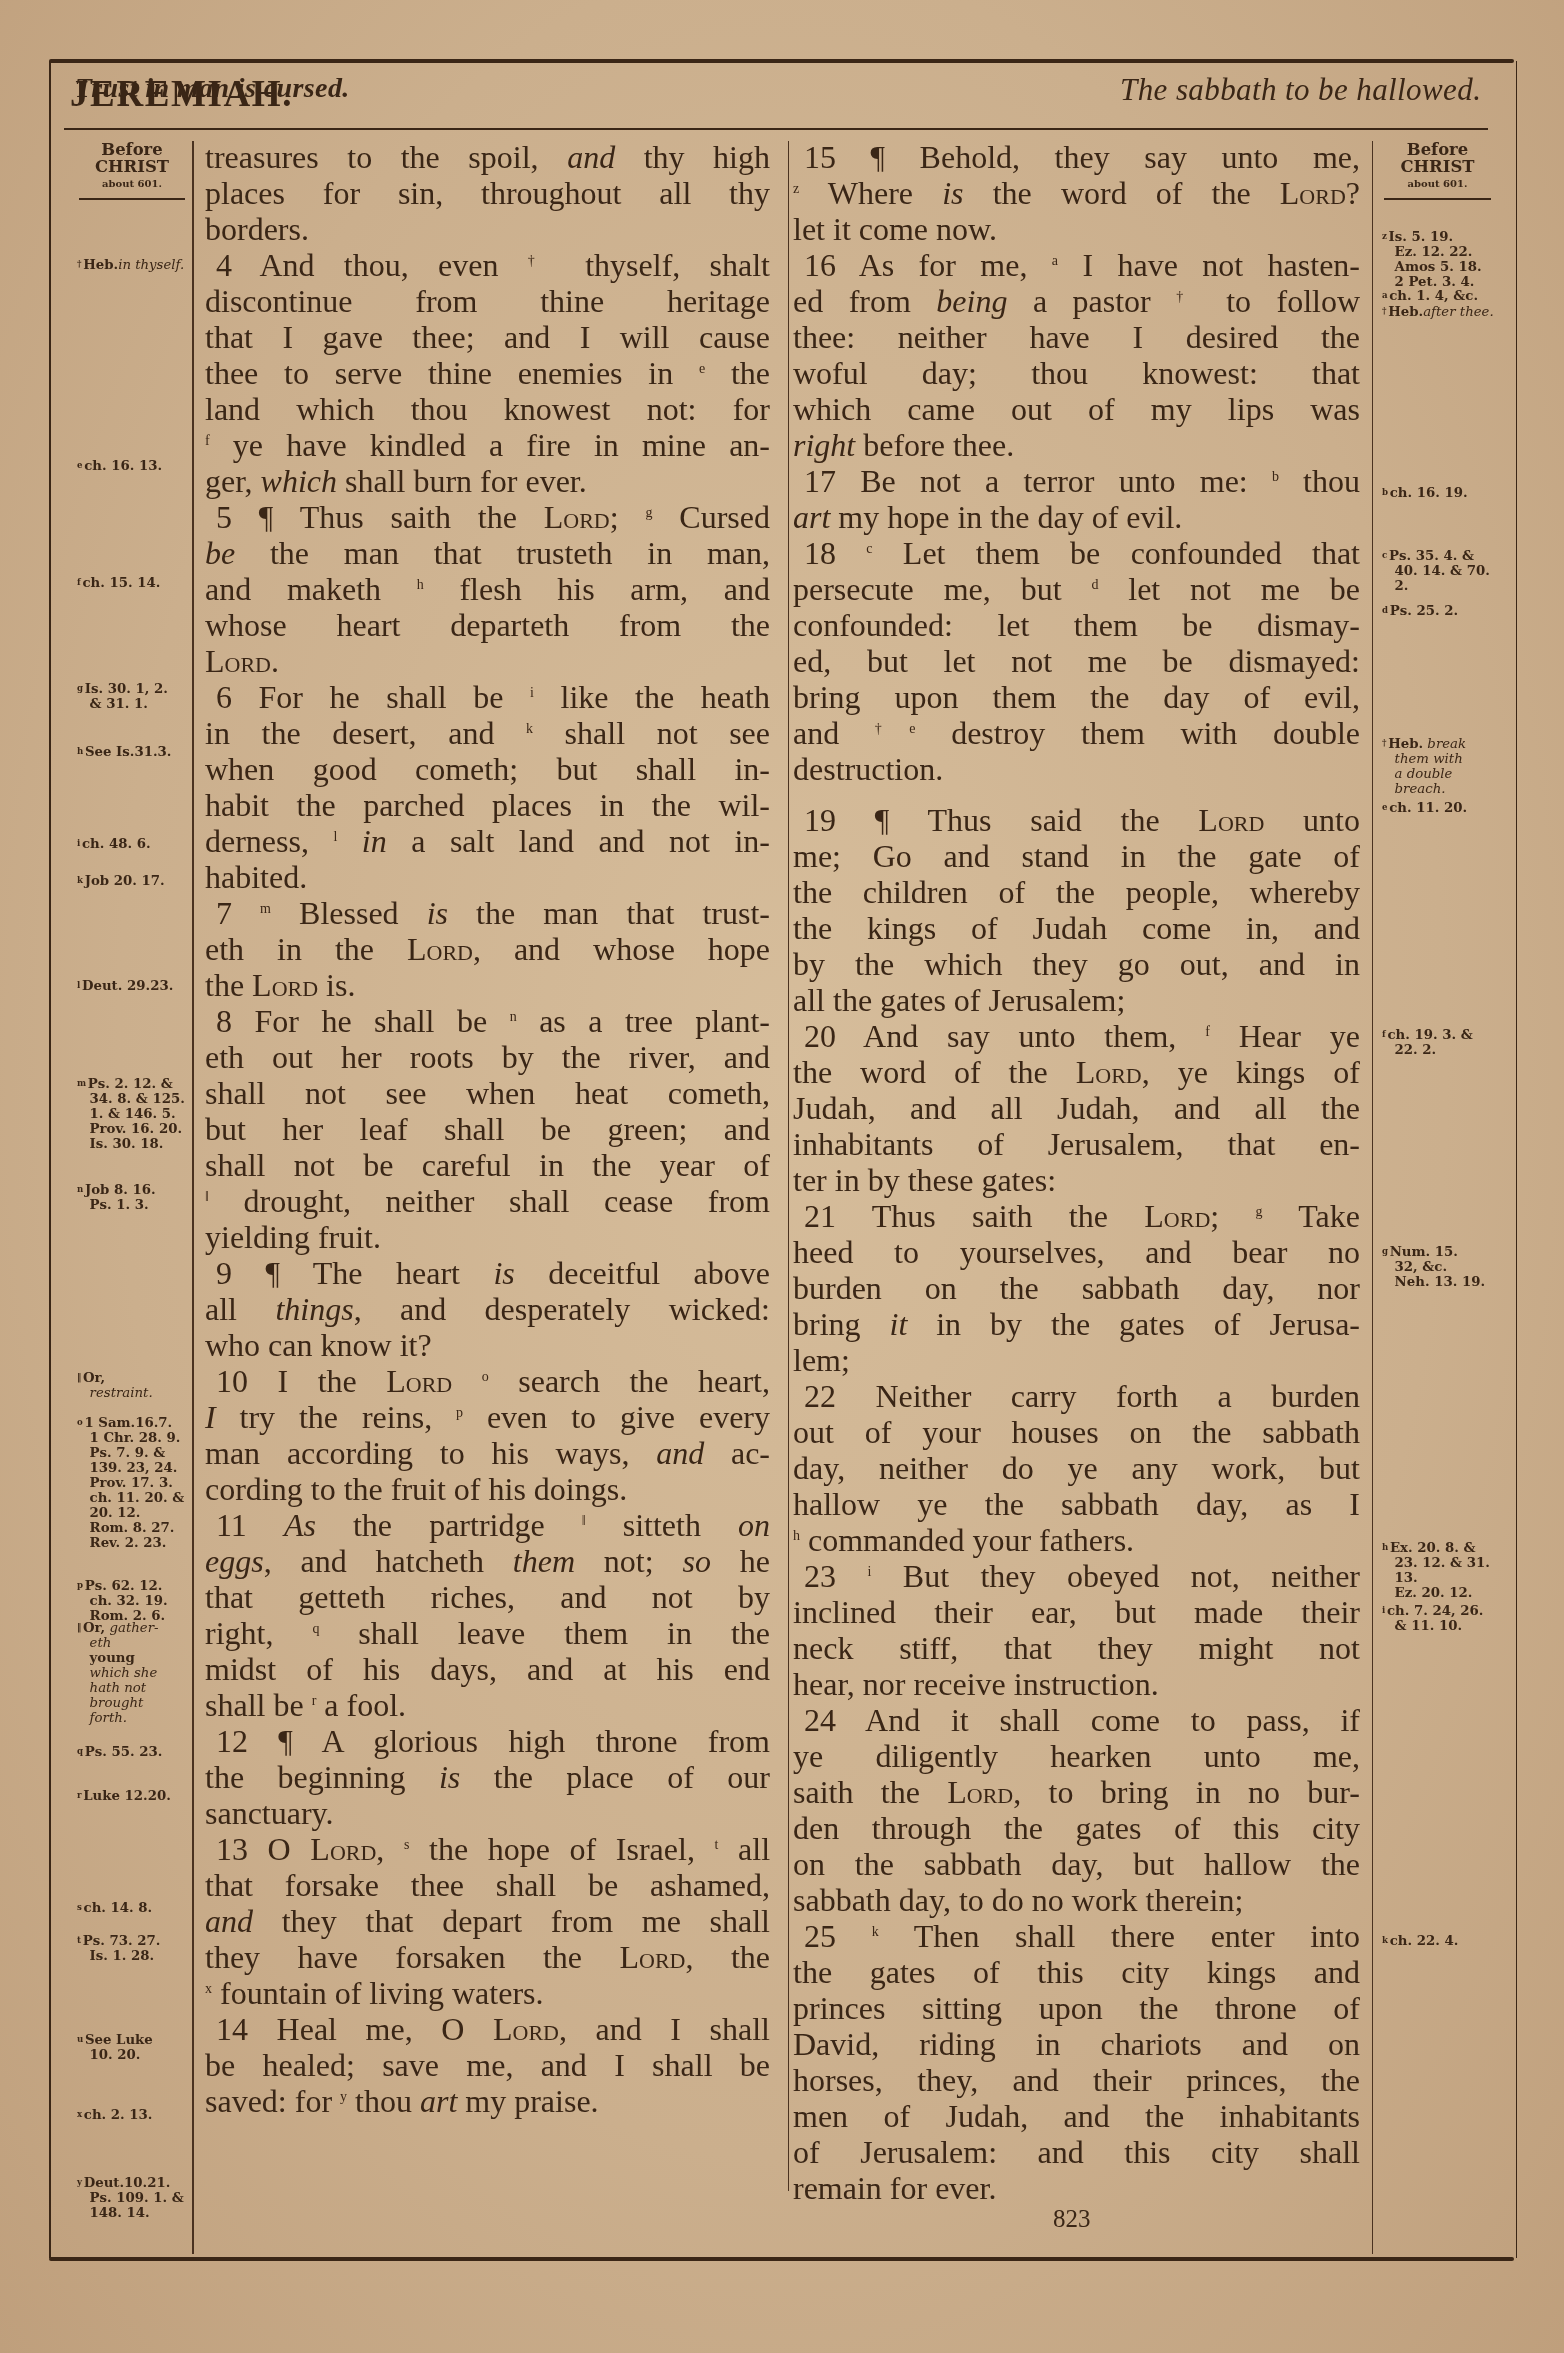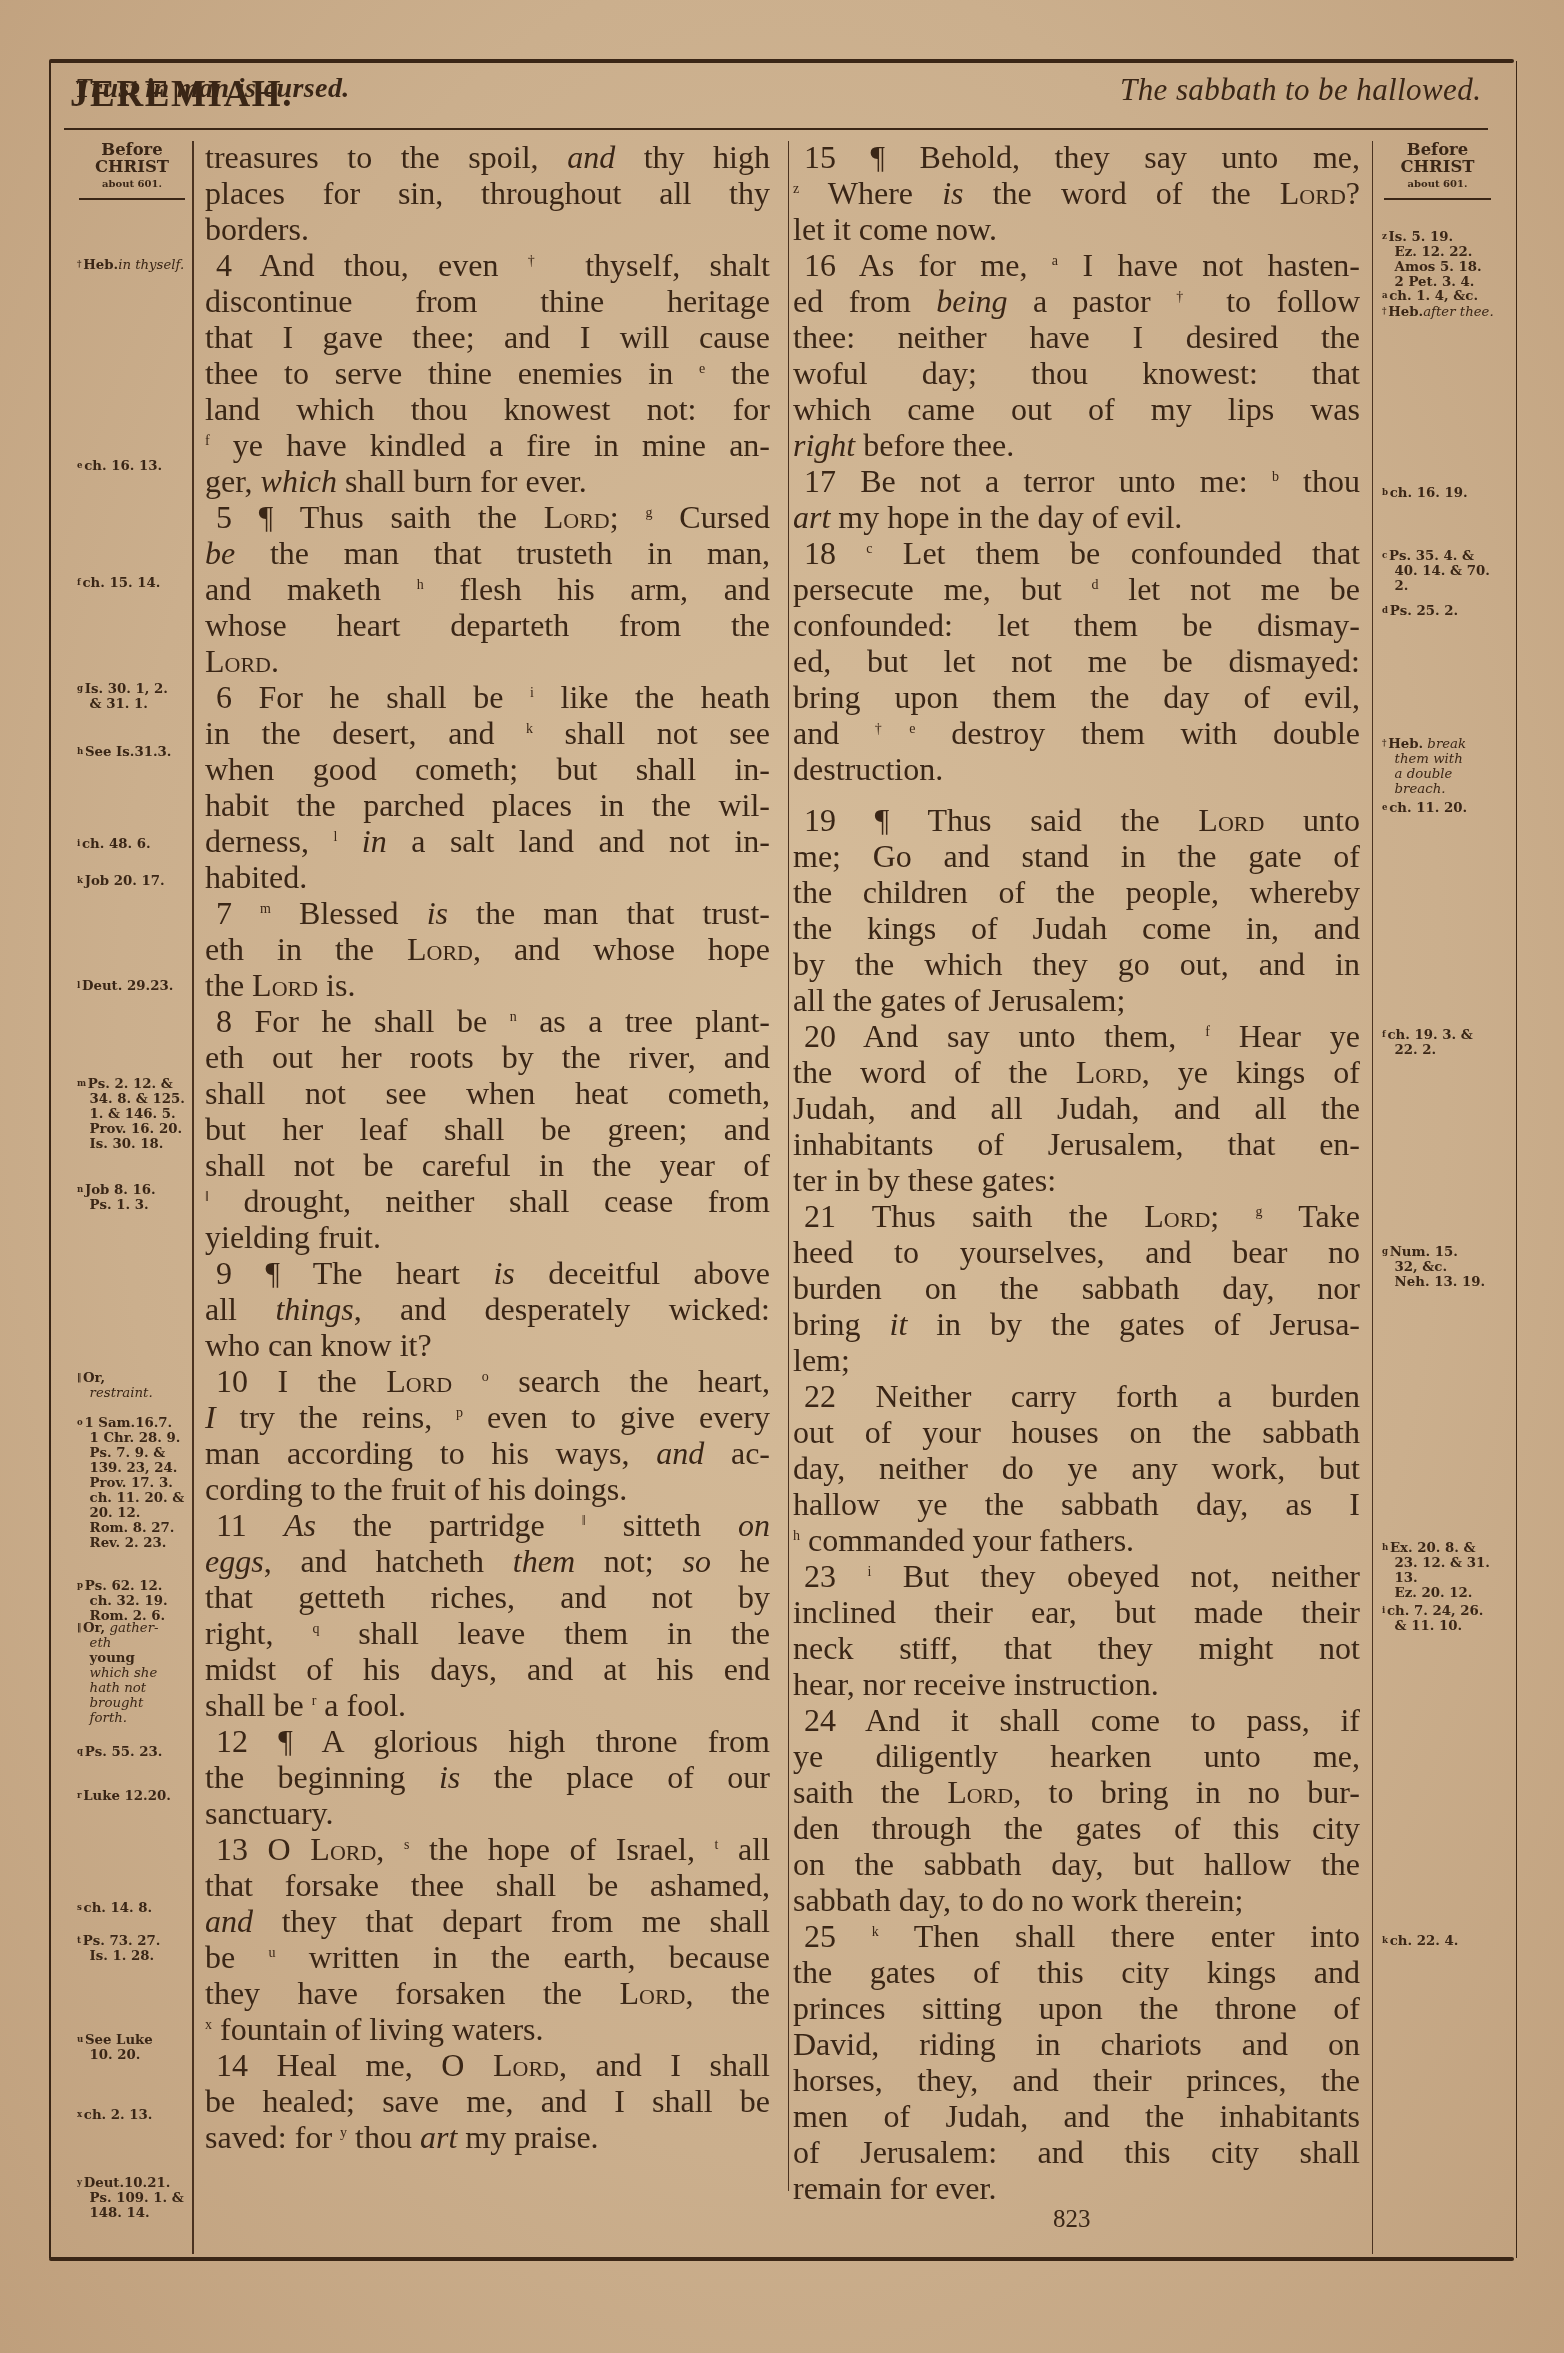--- a/index.html
+++ b/index.html
@@ -154,21 +154,20 @@
     <span class="line">that getteth riches, and not by</span>
     <span class="line">right, <sup class="r">q</sup> shall leave them in the</span>
     <span class="line">midst of his days, and at his end</span>
     <span class="line end">shall be <sup class="r">r</sup> a fool.</span>
     <span class="line" style="padding-left: 11px;">12 ¶ A glorious high throne from</span>
     <span class="line">the beginning <i>is</i> the place of our</span>
     <span class="line end">sanctuary.</span>
     <span class="line" style="padding-left: 11px;">13 O <span class="sc">Lord</span>, <sup class="r">s</sup> the hope of Israel, <sup class="r">t</sup> all</span>
     <span class="line">that forsake thee shall be ashamed,</span>
     <span class="line"><i>and</i> they that depart from me shall</span>
-    <span class="line">be <sup class="r">u</sup> written in the earth, because</span>
     <span class="line">they have forsaken the <span class="sc">Lord</span>, the</span>
     <span class="line end"><sup class="r">x</sup> fountain of living waters.</span>
     <span class="line" style="padding-left: 11px;">14 Heal me, O <span class="sc">Lord</span>, and I shall</span>
     <span class="line">be healed; save me, and I shall be</span>
     <span class="line end">saved: for <sup class="r">y</sup> thou <i>art</i> my praise.</span>
   </div>
 <div class="textcol" id="colR" style="left:793px; top:139px; width:567px;">
     <span class="line" style="padding-left: 11px;">15 ¶ Behold, they say unto me,</span>
     <span class="line"><sup class="r">z</sup> Where <i>is</i> the word of the <span class="sc">Lord</span>?</span>
     <span class="line end">let it come now.</span>

